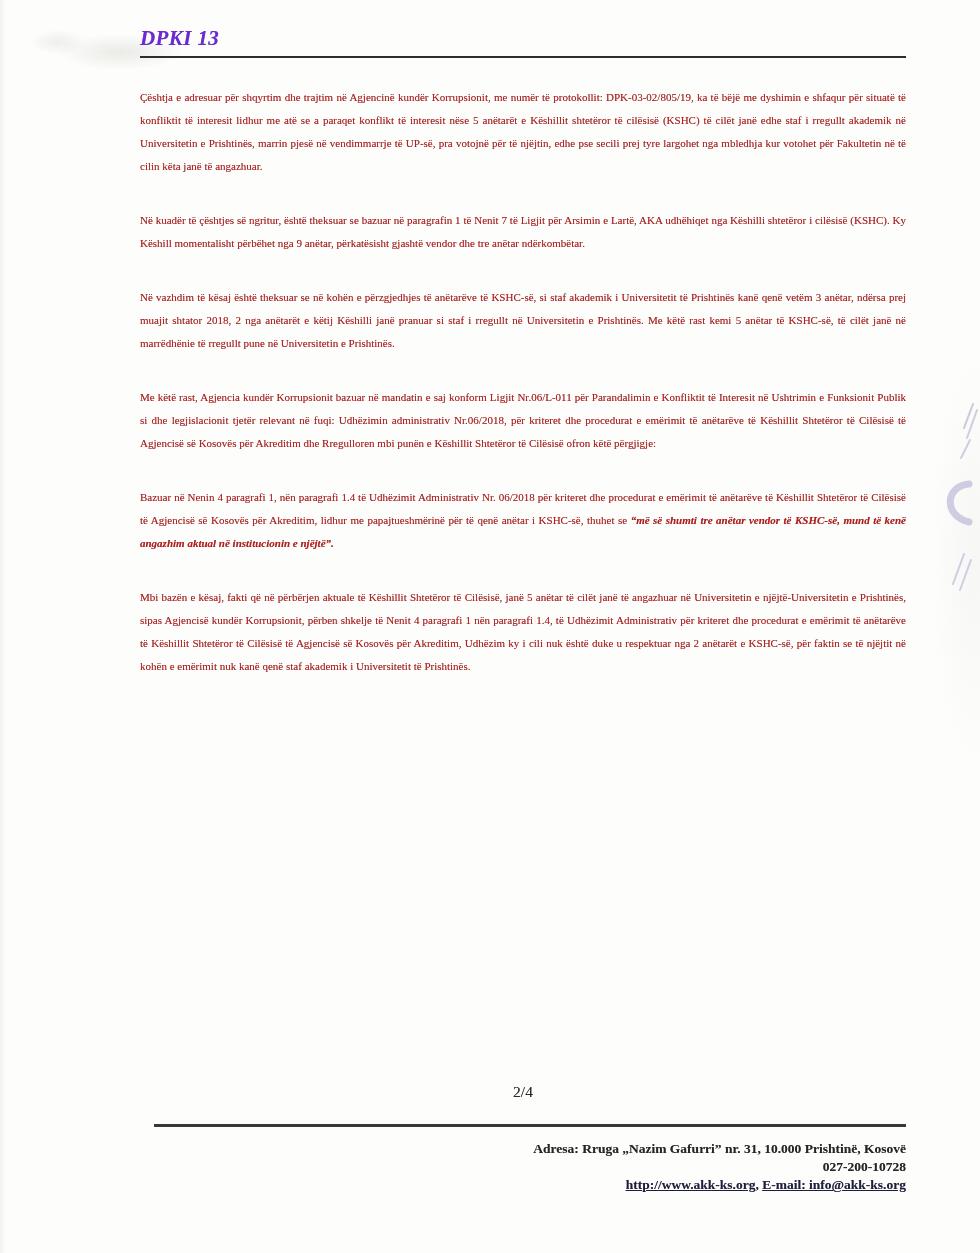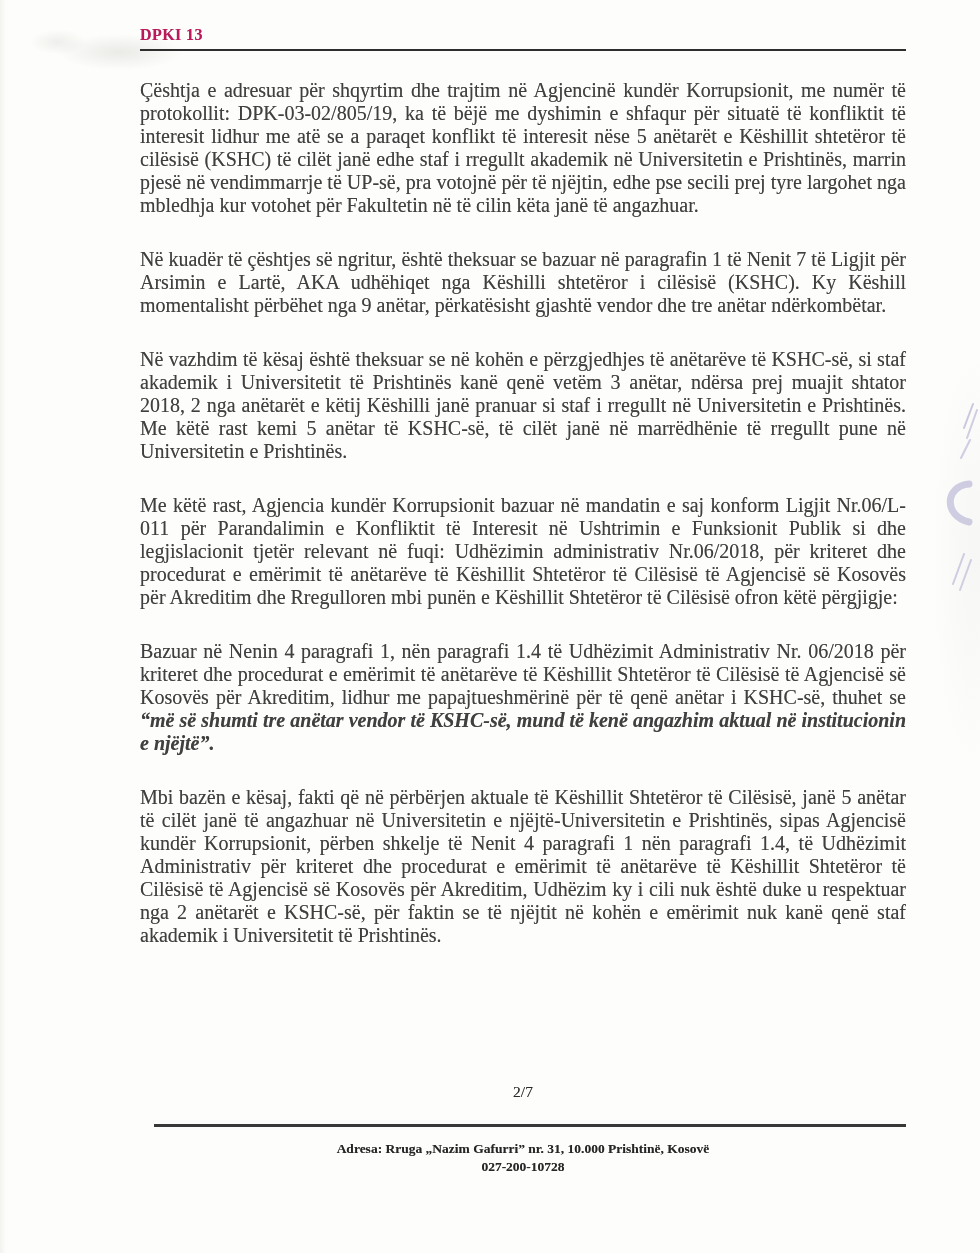--- a/index.html
+++ b/index.html
@@ -15,47 +15,48 @@
     background:
       radial-gradient(ellipse 90px 26px at 120px 52px, rgba(150,148,140,0.18), rgba(150,148,140,0) 70%),
       radial-gradient(ellipse 40px 18px at 58px 42px, rgba(150,148,140,0.14), rgba(150,148,140,0) 70%),
       radial-gradient(ellipse 60px 300px at 974px 560px, rgba(120,120,130,0.05), rgba(120,120,130,0) 70%),
       linear-gradient(to right, rgba(210,210,205,0.25) 0px, rgba(255,255,255,0) 6px);
   }
   .doc{
     position:absolute;left:140px;top:26px;width:766px;
   }
   .doc-code{
-    font-weight:bold;font-size:16px;letter-spacing:0.4px;color:#be185d;
+    font-weight:bold;font-size:21px;letter-spacing:0.4px;color:#6d28d9;
     text-shadow:0 0 0.5px rgba(0,0,0,0.35);
+    font-style:italic;
   }
   .header-rule{
     height:0;border-top:2.5px solid #2e2e2e;margin-top:5px;margin-bottom:28px;
   }
   .body-text p{
     margin:0 0 31px 0;
-    font-size:20px;line-height:23px;text-align:justify;
-    color:#404040;
+    font-size:11px;line-height:23px;text-align:justify;
+    color:#b91c1c;
     text-shadow:0 0 0.6px rgba(20,20,20,0.4);
   }
   .quote-bold-italic{
     font-weight:bold;font-style:italic;
   }
   .page-number{
     position:absolute;left:140px;top:1083px;width:766px;
     text-align:center;font-size:15.5px;color:#2a2a2a;
     text-shadow:0 0 0.5px rgba(0,0,0,0.35);
   }
   .footer-rule{
     position:absolute;left:154px;top:1124px;width:752px;height:0;
     border-top:3px solid #383838;
   }
   .doc-footer{
     position:absolute;left:140px;top:1140px;width:766px;
-    text-align:center;font-weight:bold;font-size:13.5px;line-height:18px;
+    text-align:right;font-weight:bold;font-size:13.5px;line-height:18px;
     color:#262626;text-shadow:0 0 0.5px rgba(0,0,0,0.35);
   }
   .footer-links a, .footer-links .link{
     color:#1d1d3e;text-decoration:underline;cursor:pointer;
   }
   .handwriting{
     position:absolute;left:933px;top:398px;width:47px;height:212px;
     pointer-events:none;
   }
 </style>
@@ -82,20 +83,21 @@
   <g fill="none" stroke="#8f89bd" stroke-linecap="round">
     <path d="M40,6 L31,30" stroke-width="2" opacity="0.45"></path>
     <path d="M44,12 L34,40" stroke-width="2" opacity="0.4"></path>
     <path d="M37,42 L28,60" stroke-width="2" opacity="0.4"></path>
     <path d="M36,86 C12,88 10,118 36,124" stroke-width="7" opacity="0.4"></path>
     <path d="M31,156 L20,186" stroke-width="2" opacity="0.4"></path>
     <path d="M38,162 L27,192" stroke-width="2" opacity="0.38"></path>
   </g>
 </svg>
 
-<div class="page-number">2/7</div>
+<div class="page-number">2/4</div>
 
 <div class="footer-rule"></div>
 
 <div class="doc-footer">
   <div>Adresa: Rruga „Nazim Gafurri”  nr. 31, 10.000 Prishtinë, Kosovë</div>
   <div>027-200-10728</div>
+  <div class="footer-links"><span class="link">http://www.akk-ks.org</span><span>, </span><span class="link">E-mail: info@akk-ks.org</span></div>
 </div>
 
 </body></html>

